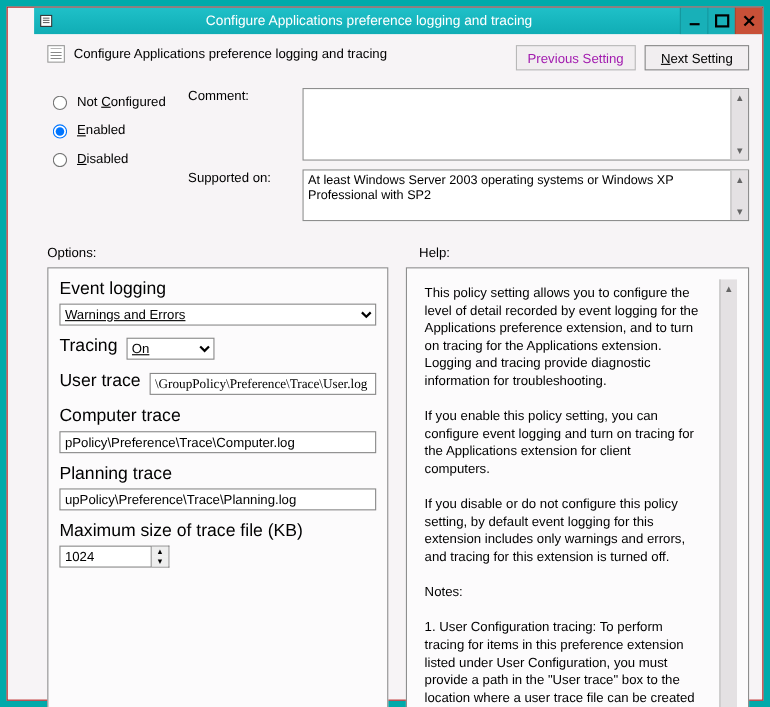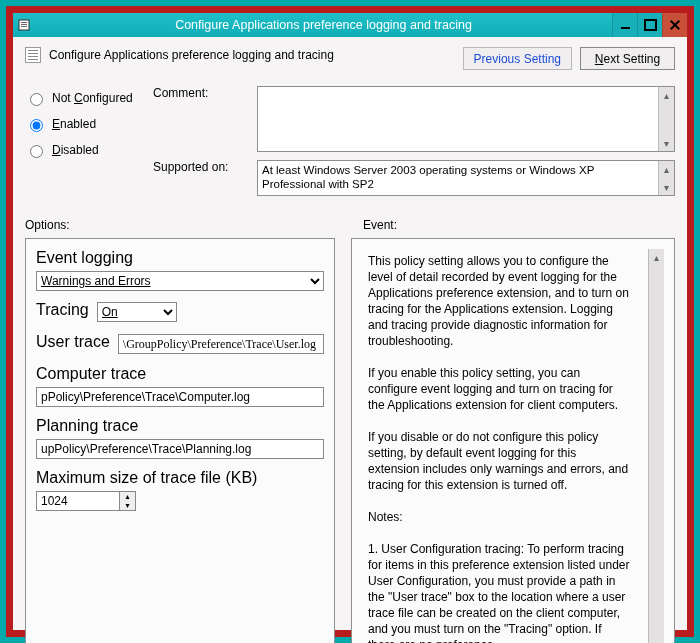--- a/index.html
+++ b/index.html
@@ -1,19 +1,19 @@
 <!DOCTYPE html>
 <html><head>
 <meta charset="utf-8">
 <style>
   * { box-sizing: border-box; font-family: "Segoe UI", Tahoma, sans-serif; font-size: 12px; }
   html, body { margin: 0; padding: 0; }
   body { background: #0aa; width: 700px; height: 643px; position: relative; }
 
-  .window { position: absolute; top: 6px; left: 6px; right: 6px; bottom: 6px; background: #f7f4f6; border: 7px solid #b91c1c; box-shadow: 0 0 0 1px #0aa; display: flex; flex-direction: column; }
+  .window { position: absolute; top: 6px; left: 6px; right: 6px; bottom: 6px; background: #f7f4f6; border: 1px solid #b91c1c; box-shadow: 0 0 0 1px #0aa; display: flex; flex-direction: column; padding-left: 24px; }
 
   
   .titlebar { height: 24px; background: linear-gradient(#1fc0c8, #10adb5); color: #fff; display: flex; align-items: stretch; }
   .titlebar .icon { width: 22px; display:flex; align-items:center; justify-content:center; }
   .titlebar .title { flex: 1; text-align: center; font-size: 12.5px; line-height: 24px; }
   .titlebar .ctl { width: 25px; display:flex; align-items:center; justify-content:center; background: #18b0b8; border-left:1px solid rgba(0,0,0,.15); }
   .titlebar .ctl.min::before { content:""; width:9px; border-top:2px solid #000; margin-top:6px; }
   .titlebar .ctl.max::before { content:""; width:9px; height:8px; border:2px solid #000; display:block; }
   .titlebar .ctl.close { background:#c85038; }
   .titlebar .ctl.close::before, .titlebar .ctl.close::after { content:""; position:absolute; width:12px; height:2px; background:#000; }
@@ -22,32 +22,32 @@
 
   .content { flex:1; display:flex; flex-direction:column; padding:10px 12px 8px 12px; }
 
   
   .hdr { display:flex; align-items:flex-start; }
   .hdr-left { display:flex; gap:8px; align-items:center; }
   .hdr-left .sheet-icon { width:16px; height:16px; background:#fff; border:1px solid #999; position:relative; }
   .hdr-left .sheet-icon::after{content:""; position:absolute; inset:2px; background:repeating-linear-gradient(#888 0 1px, transparent 1px 3px);}
   .hdr-right { margin-left:auto; display:flex; gap:8px; }
   .wbtn { min-width:95px; height:23px; border:1px solid #888; background:#f1eef0; padding:0 10px; cursor:default; text-align:center; }
-  .wbtn:disabled { color:#1d4ed8; border-color:#b8b8b8; }
+  .wbtn:disabled { color:#a21caf; border-color:#b8b8b8; }
   .hotkey { text-decoration: underline; }
 
   
   .grid { display:grid; grid-template-columns: 120px 96px 1fr; column-gap:8px; row-gap:8px; margin-top:16px; }
   .radio-col { grid-column:1; grid-row:1 / span 3; display:flex; flex-direction:column; gap:10px; padding-top:4px; }
   .radio-row { display:flex; align-items:center; gap:6px; }
   .radio-row label span.hot { text-decoration: underline; }
   .lbl { grid-column:2; text-align:left; }
   .txtbox { grid-column:3; border:1px solid #8e8e8e; background:#fff; position:relative; }
   .comment-box { height:66px; }
-  .supported-box { height:36px; }
+  .supported-box { height:47px; }
   .txtbox .sbv { position:absolute; right:0; top:0; bottom:0; width:16px; background:#e4e1e3; border-left:1px solid #bbb; display:flex; flex-direction:column; justify-content:space-between; }
   .txtbox .sbv .arr { height:16px; display:flex; align-items:center; justify-content:center; color:#666; font-size:10px; }
   .txtbox .inner { position:absolute; inset:2px 18px 2px 4px; font-size:11.5px; line-height:14px; overflow:hidden; }
 
   
   .sectrow { display:flex; margin-top:14px; gap:28px; }
   .sectrow .left { width:310px; }
   .sectrow .right { flex:1; }
 
   
@@ -135,21 +135,21 @@
         <div class="inner">At least Windows Server 2003 operating systems or Windows XP Professional with SP2</div>
         <div class="sbv">
             <div class="arr">▴</div>
             <div class="arr">▾</div>
           </div>
       </div>
     </div>
 
     <div class="sectrow">
       <div class="left">Options:</div>
-      <div class="right">Event:</div>
+      <div class="right">Help:</div>
     </div>
 
     <div class="panels">
       <div class="panel options-panel">
 
         <span class="opt-label">Event logging</span>
         <select class="wide">
           <option>Warnings and Errors</option>
         </select>
 

